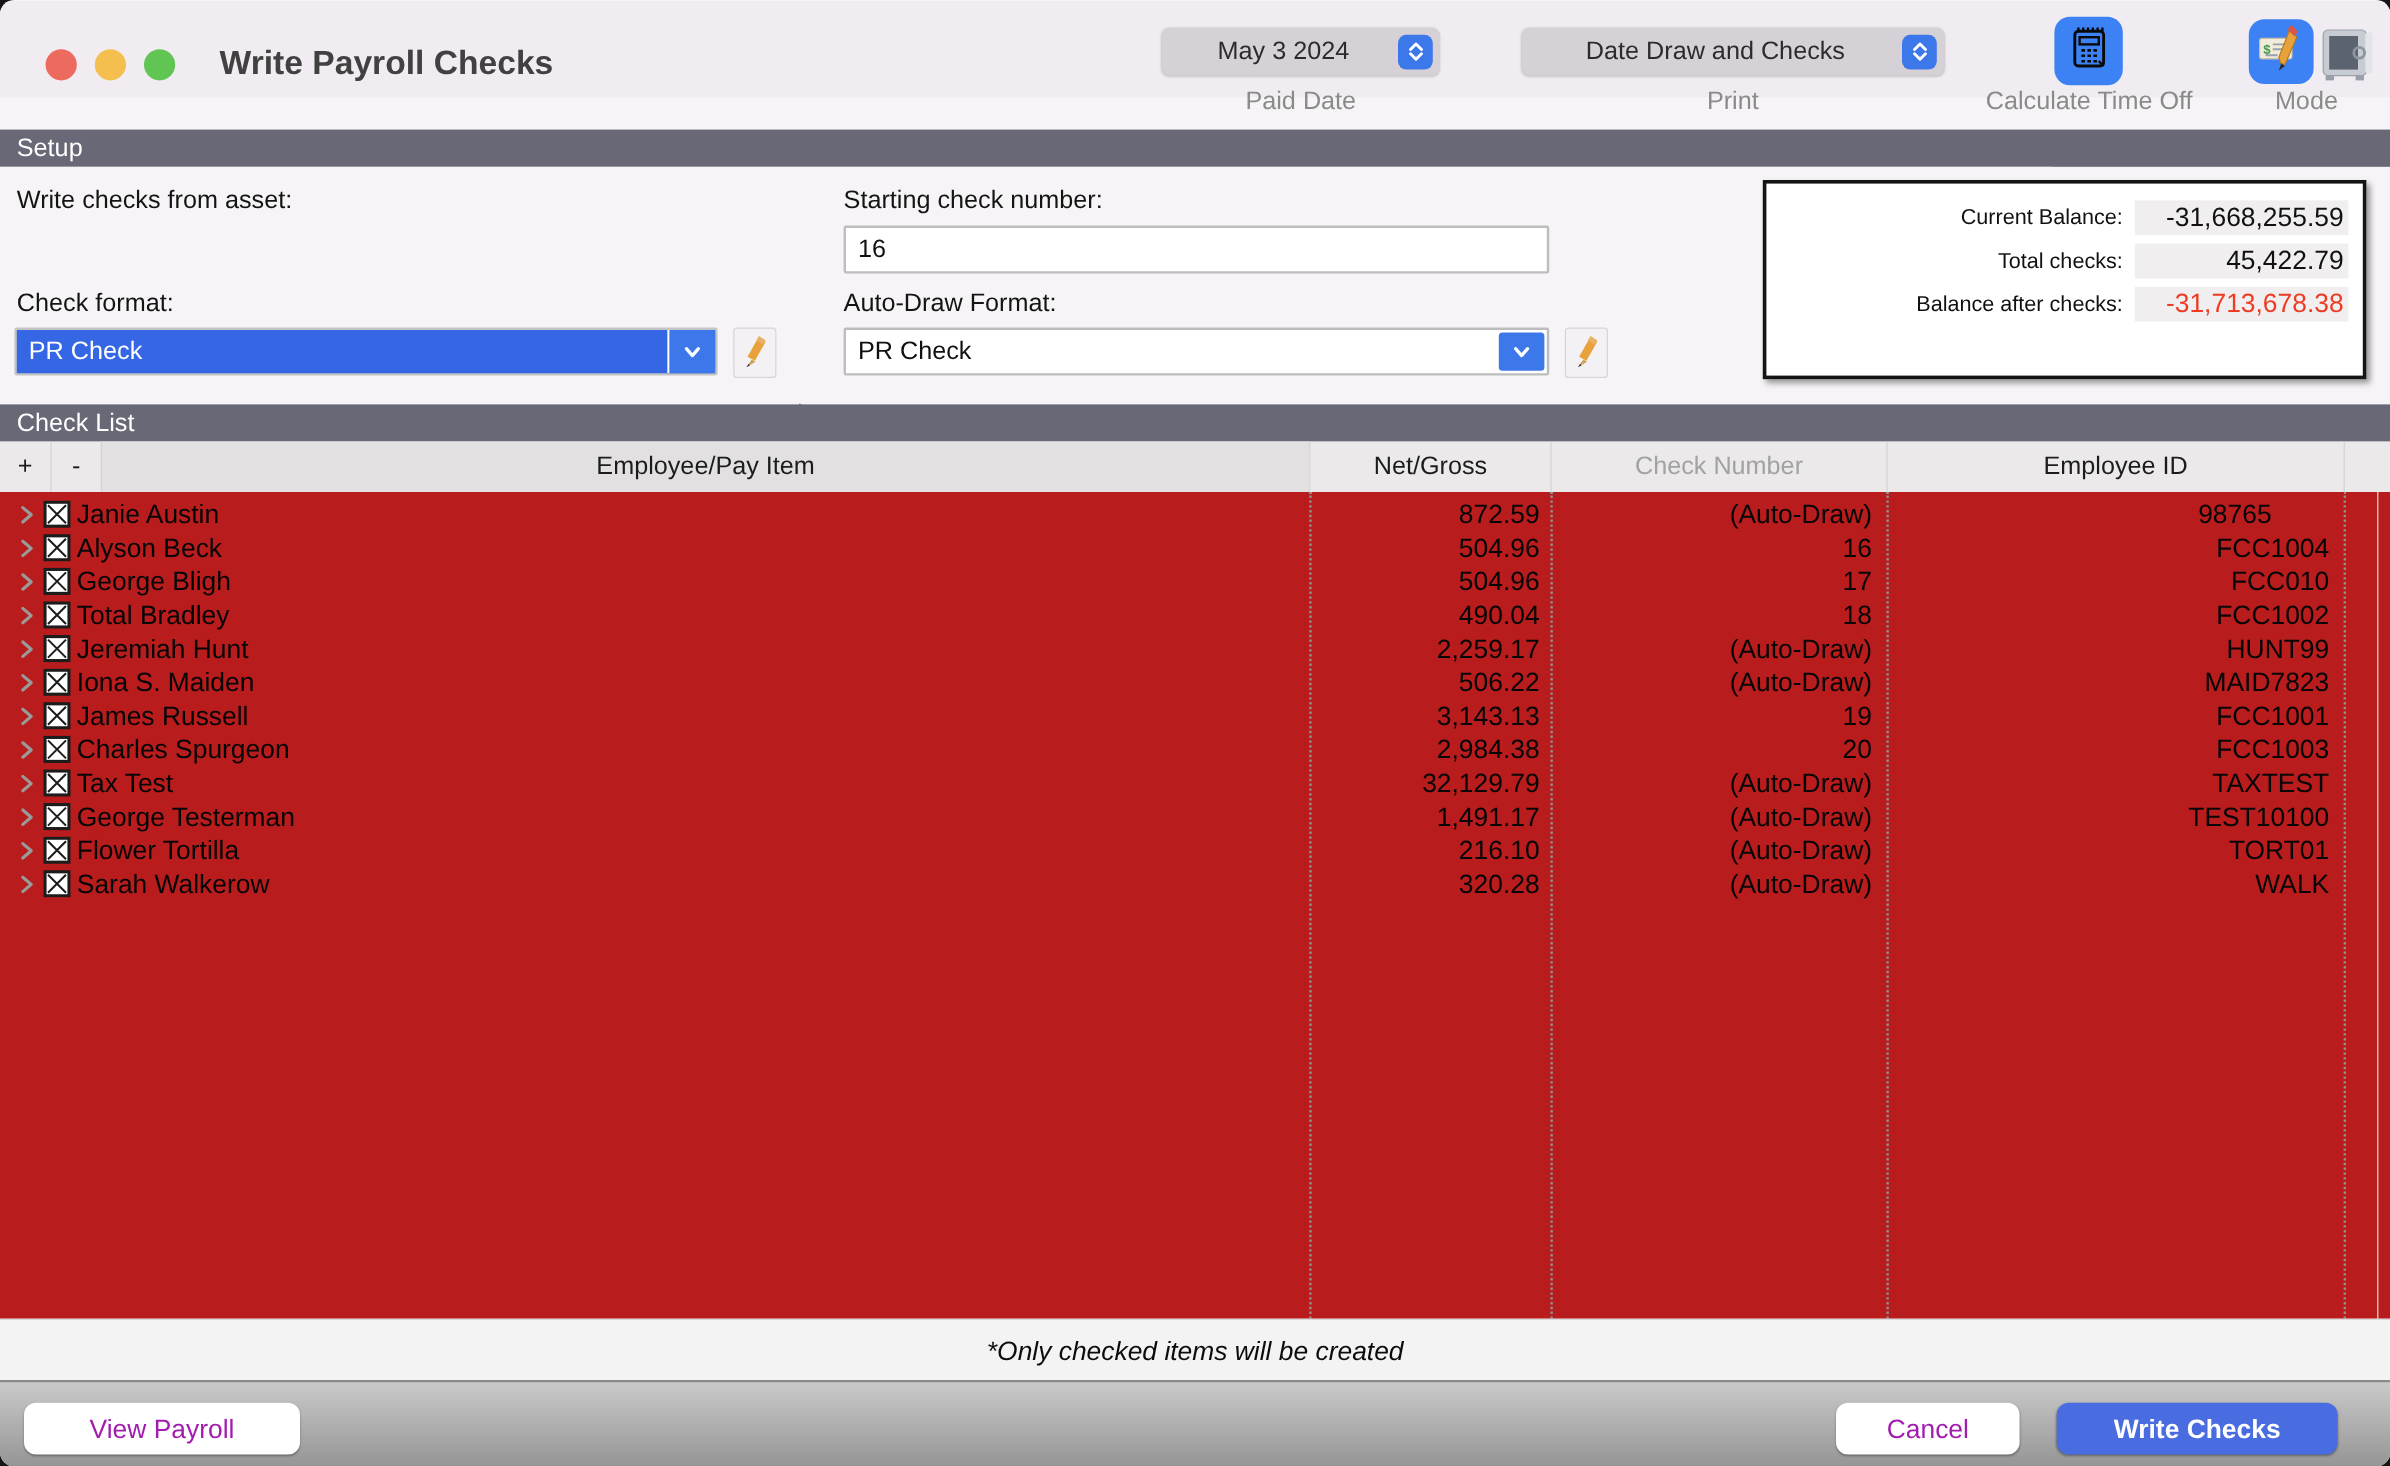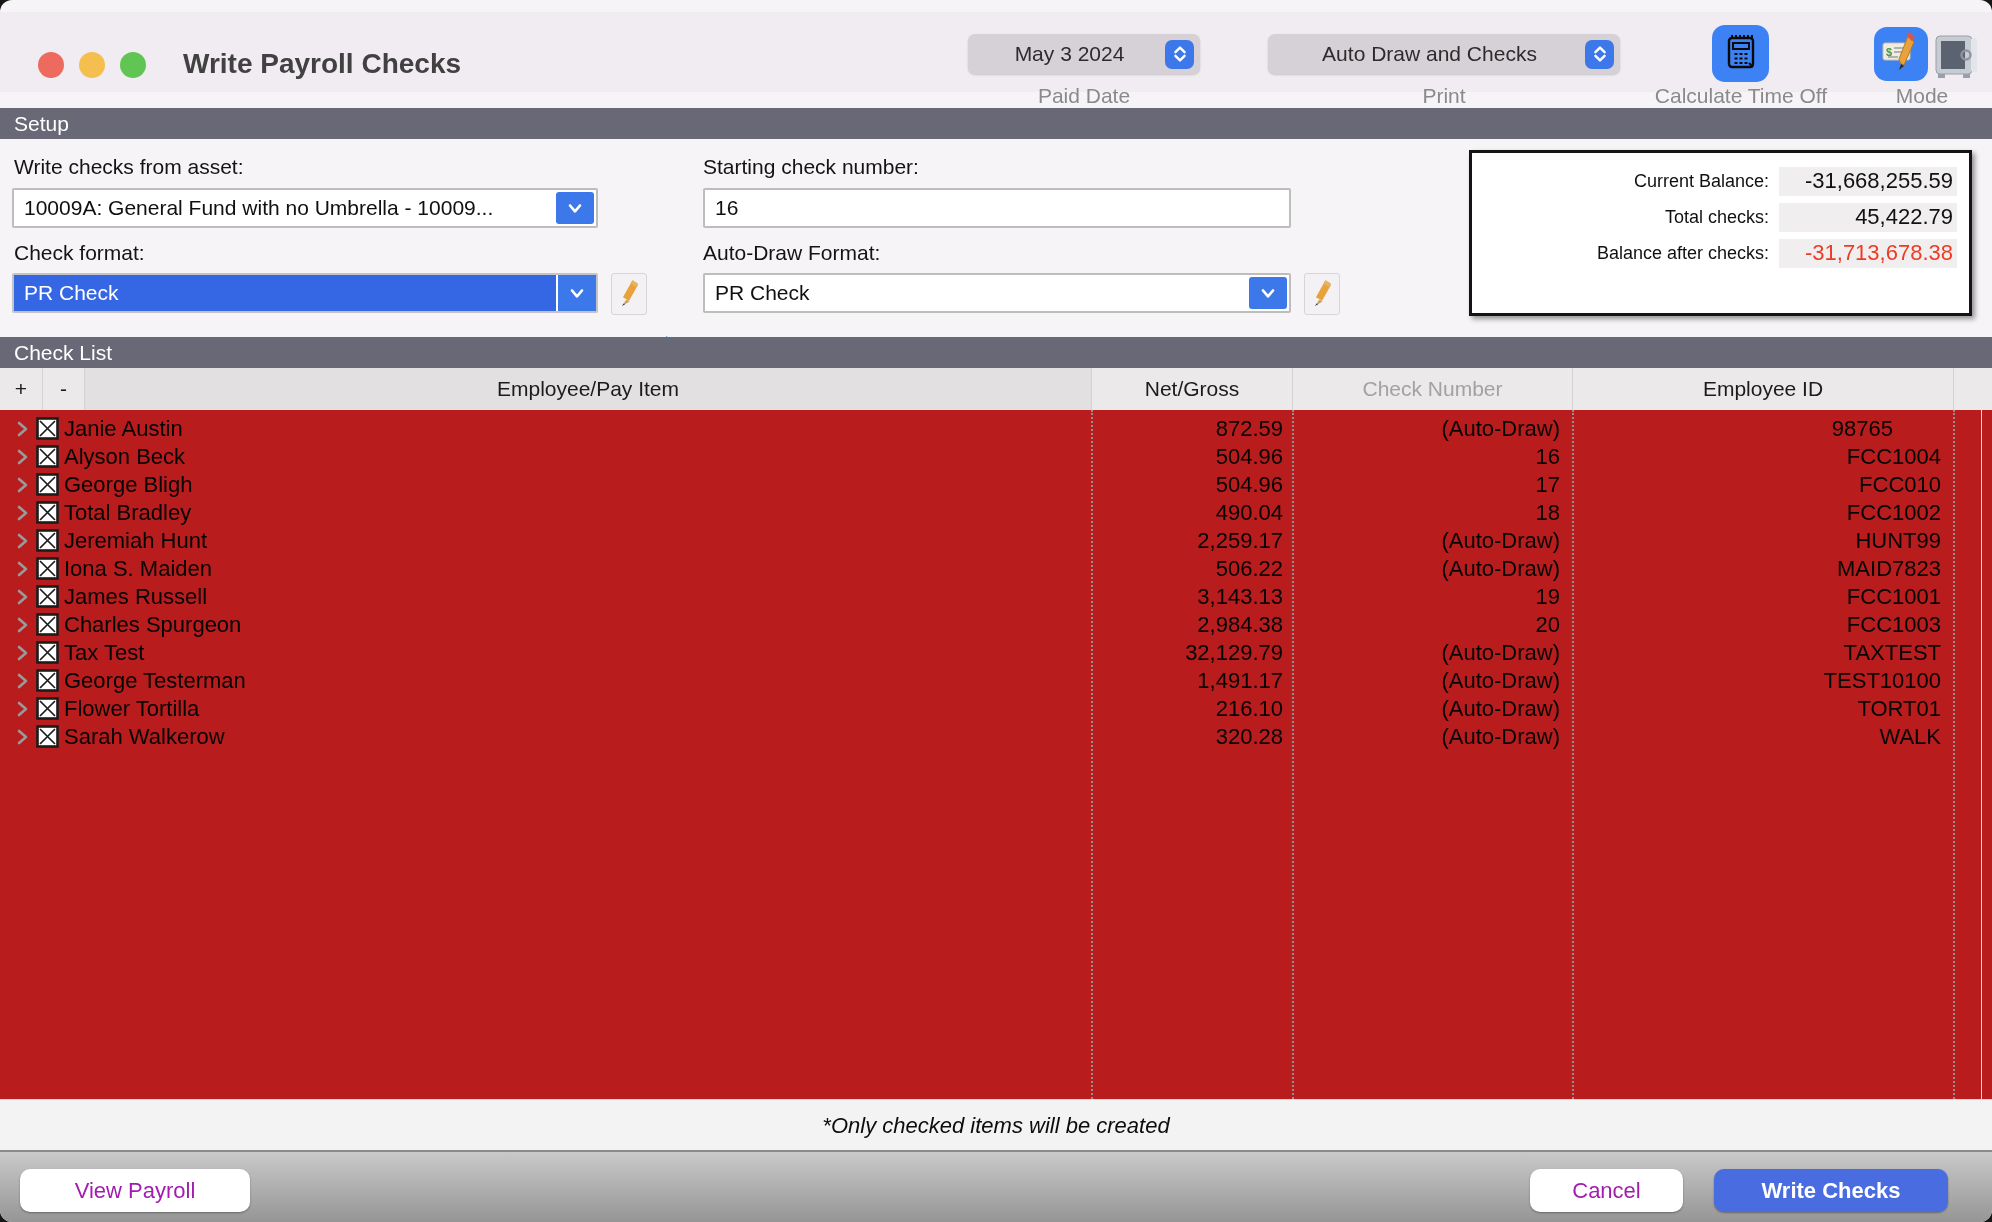--- a/index.html
+++ b/index.html
@@ -1,18 +1,18 @@
 <!DOCTYPE html>
 <html><head>
 <meta charset="utf-8">
 <style>
   html,body{margin:0;padding:0;background:#161616;font-family:"Liberation Sans","DejaVu Sans",sans-serif;}
   .window{position:relative;width:1992px;height:1222px;border-radius:12px;overflow:hidden;background:#f6f4f6;}
   
-  .titlebar{position:absolute;left:0;top:12px;width:1992px;height:80px;background:#f1ecf1;}
+  .titlebar{position:absolute;left:0;top:1px;width:1992px;height:80px;background:#f1ecf1;}
   .tl{position:absolute;top:40px;width:26px;height:26px;border-radius:50%;}
   .tl.red{left:38px;background:#ed6a5e;}
   .tl.yellow{left:79px;background:#f5bf4f;}
   .tl.green{left:120px;background:#61c554;}
   .win-title{position:absolute;left:183px;top:36px;font-size:28px;font-weight:700;color:#414141;}
   .popup{position:absolute;height:40px;background:#d6d1d6;border-radius:7px;display:flex;align-items:center;
          box-shadow:0 1px 2px rgba(0,0,0,.18);padding:0 6px 0 16px;box-sizing:border-box;}
   .popup .ptext{font-size:21px;color:#2c2c2c;flex:1;text-align:center;padding-right:10px;}
   .stepper{width:29px;height:29px;border-radius:7px;background:#3d78ea;display:flex;align-items:center;justify-content:center;}
   .tool-label{position:absolute;top:72px;font-size:21px;color:#8a8a8a;text-align:center;}
@@ -69,21 +69,21 @@
       <span class="ptext">May 3 2024</span>
       <span class="stepper">
         <svg width="22" height="22" viewBox="0 0 24 24">
             <path d="M7 10 L12 5 L17 10 M7 14 L12 19 L17 14" stroke="#fff" stroke-width="2.6" fill="none" stroke-linecap="round" stroke-linejoin="round"></path>
           </svg>
       </span>
     </div>
     <div class="tool-label" style="left:968px;width:232px;">Paid Date</div>
 
     <div class="popup" style="left:1268px;top:22px;width:352px;">
-      <span class="ptext">Auto Draw and Checks</span>
+      <span class="ptext">Date Draw and Checks</span>
       <span class="stepper">
         <svg width="22" height="22" viewBox="0 0 24 24">
             <path d="M7 10 L12 5 L17 10 M7 14 L12 19 L17 14" stroke="#fff" stroke-width="2.6" fill="none" stroke-linecap="round" stroke-linejoin="round"></path>
           </svg>
       </span>
     </div>
     <div class="tool-label" style="left:1268px;width:352px;">Print</div>
 
     <div class="icon-btn" style="left:1712px;">
       <span>
@@ -122,28 +122,20 @@
     </span>
     <div class="tool-label" style="left:1862px;width:120px;">Mode</div>
   </div>
 
   <div class="secbar" style="top:108px;">
     <span>Setup</span>
   </div>
 
   <div class="setup">
     <div class="flabel" style="left:14px;top:16px;">Write checks from asset:</div>
-    <div class="field" style="left:12px;top:49px;width:586px;">
-      <span style="overflow:hidden;white-space:nowrap;max-width:530px;">10009A: General Fund with no Umbrella - 10009...</span>
-      <span class="vbtn">
-        <svg width="20" height="20" viewBox="0 0 24 24">
-            <path d="M6 9 L12 16 L18 9" stroke="#fff" stroke-width="3.2" fill="none" stroke-linecap="round" stroke-linejoin="round"></path>
-          </svg>
-      </span>
-    </div>
 
     <span class="arrow">
       <svg width="86" height="38" viewBox="0 0 86 38">
           <line x1="2" y1="19" x2="56" y2="19" stroke="#4a9be4" stroke-width="8"></line>
           <polygon points="54,4 84,19 54,34" fill="#4a9be4"></polygon>
         </svg>
     </span>
 
     <div class="flabel" style="left:703px;top:16px;">Starting check number:</div>
     <input class="field" style="left: 703px; top: 49px; width: 588px;" value="16">

